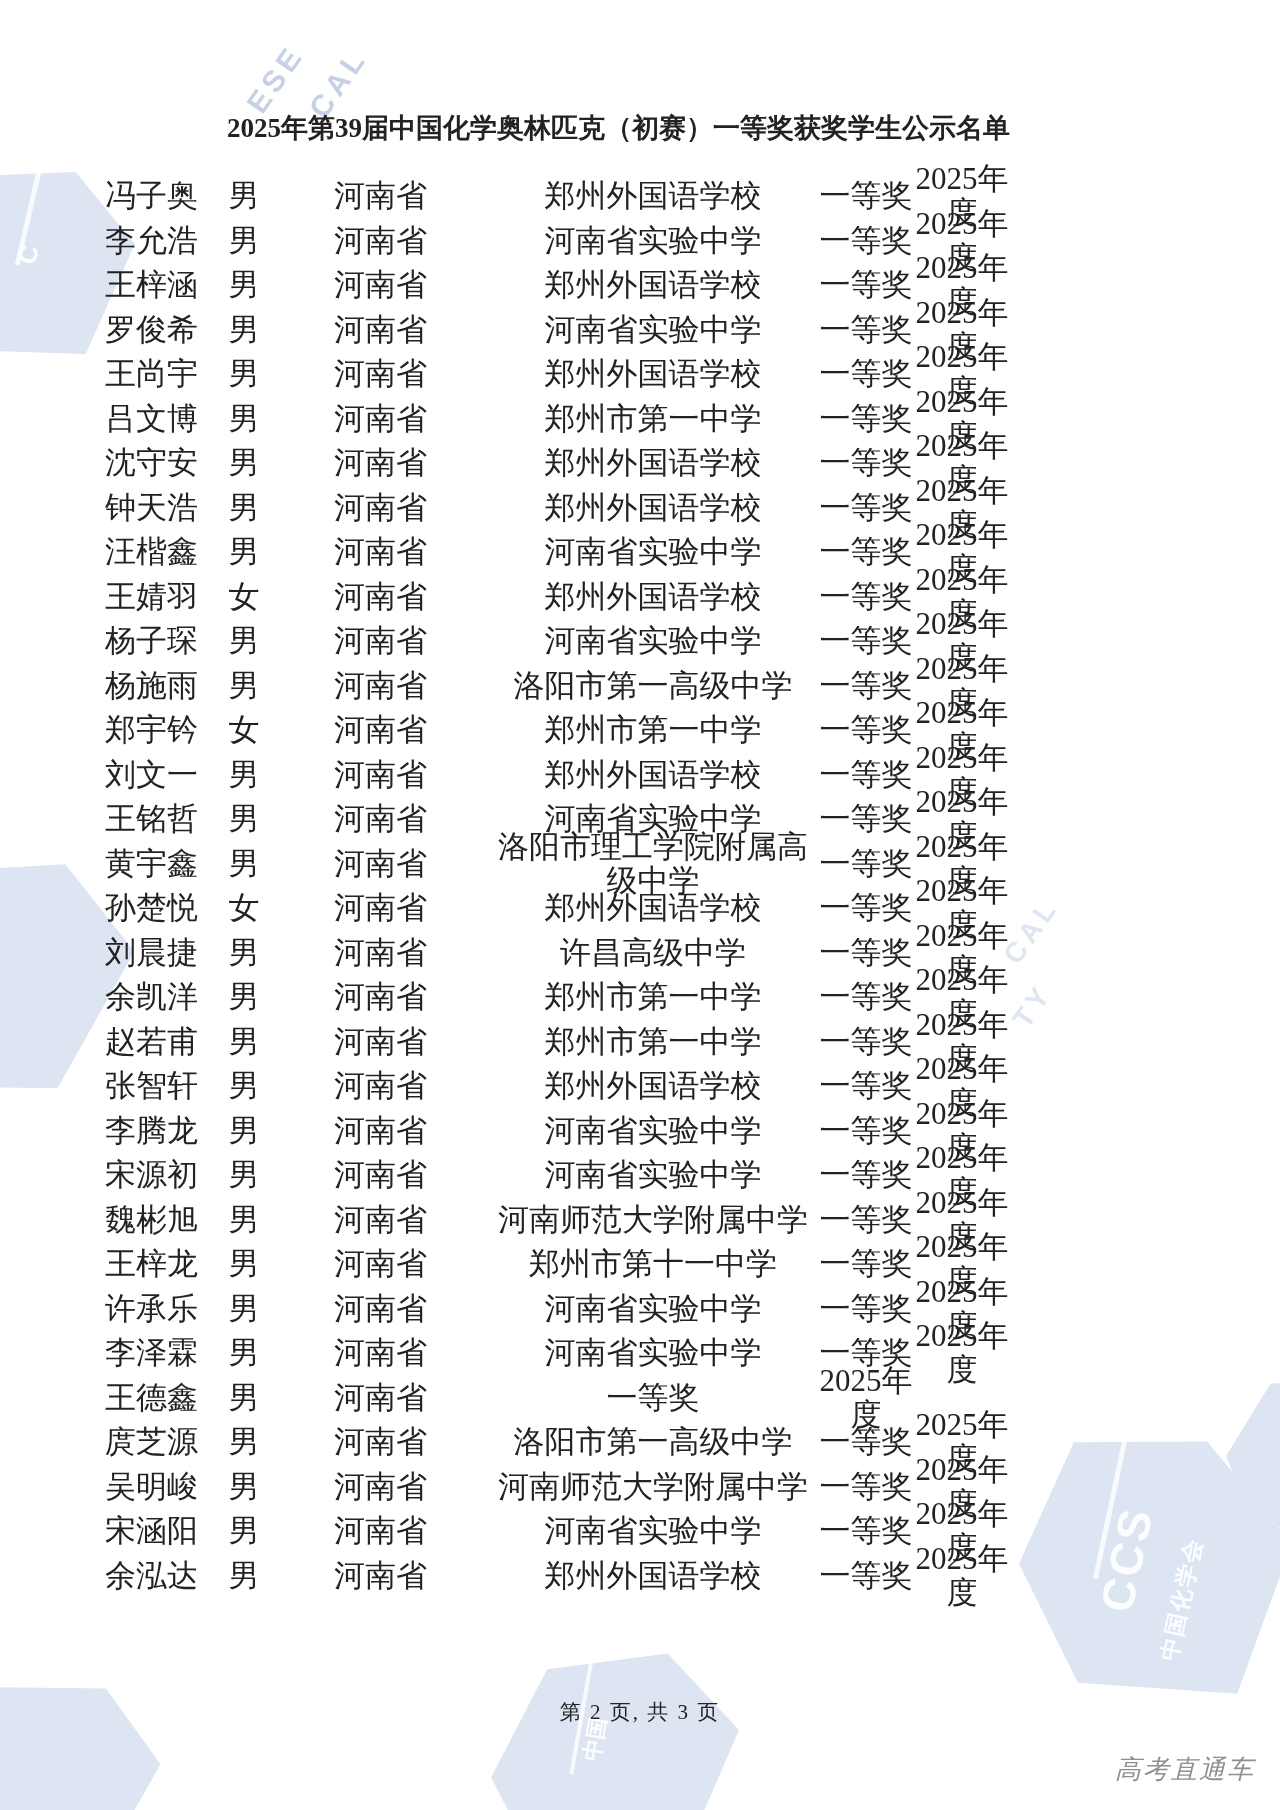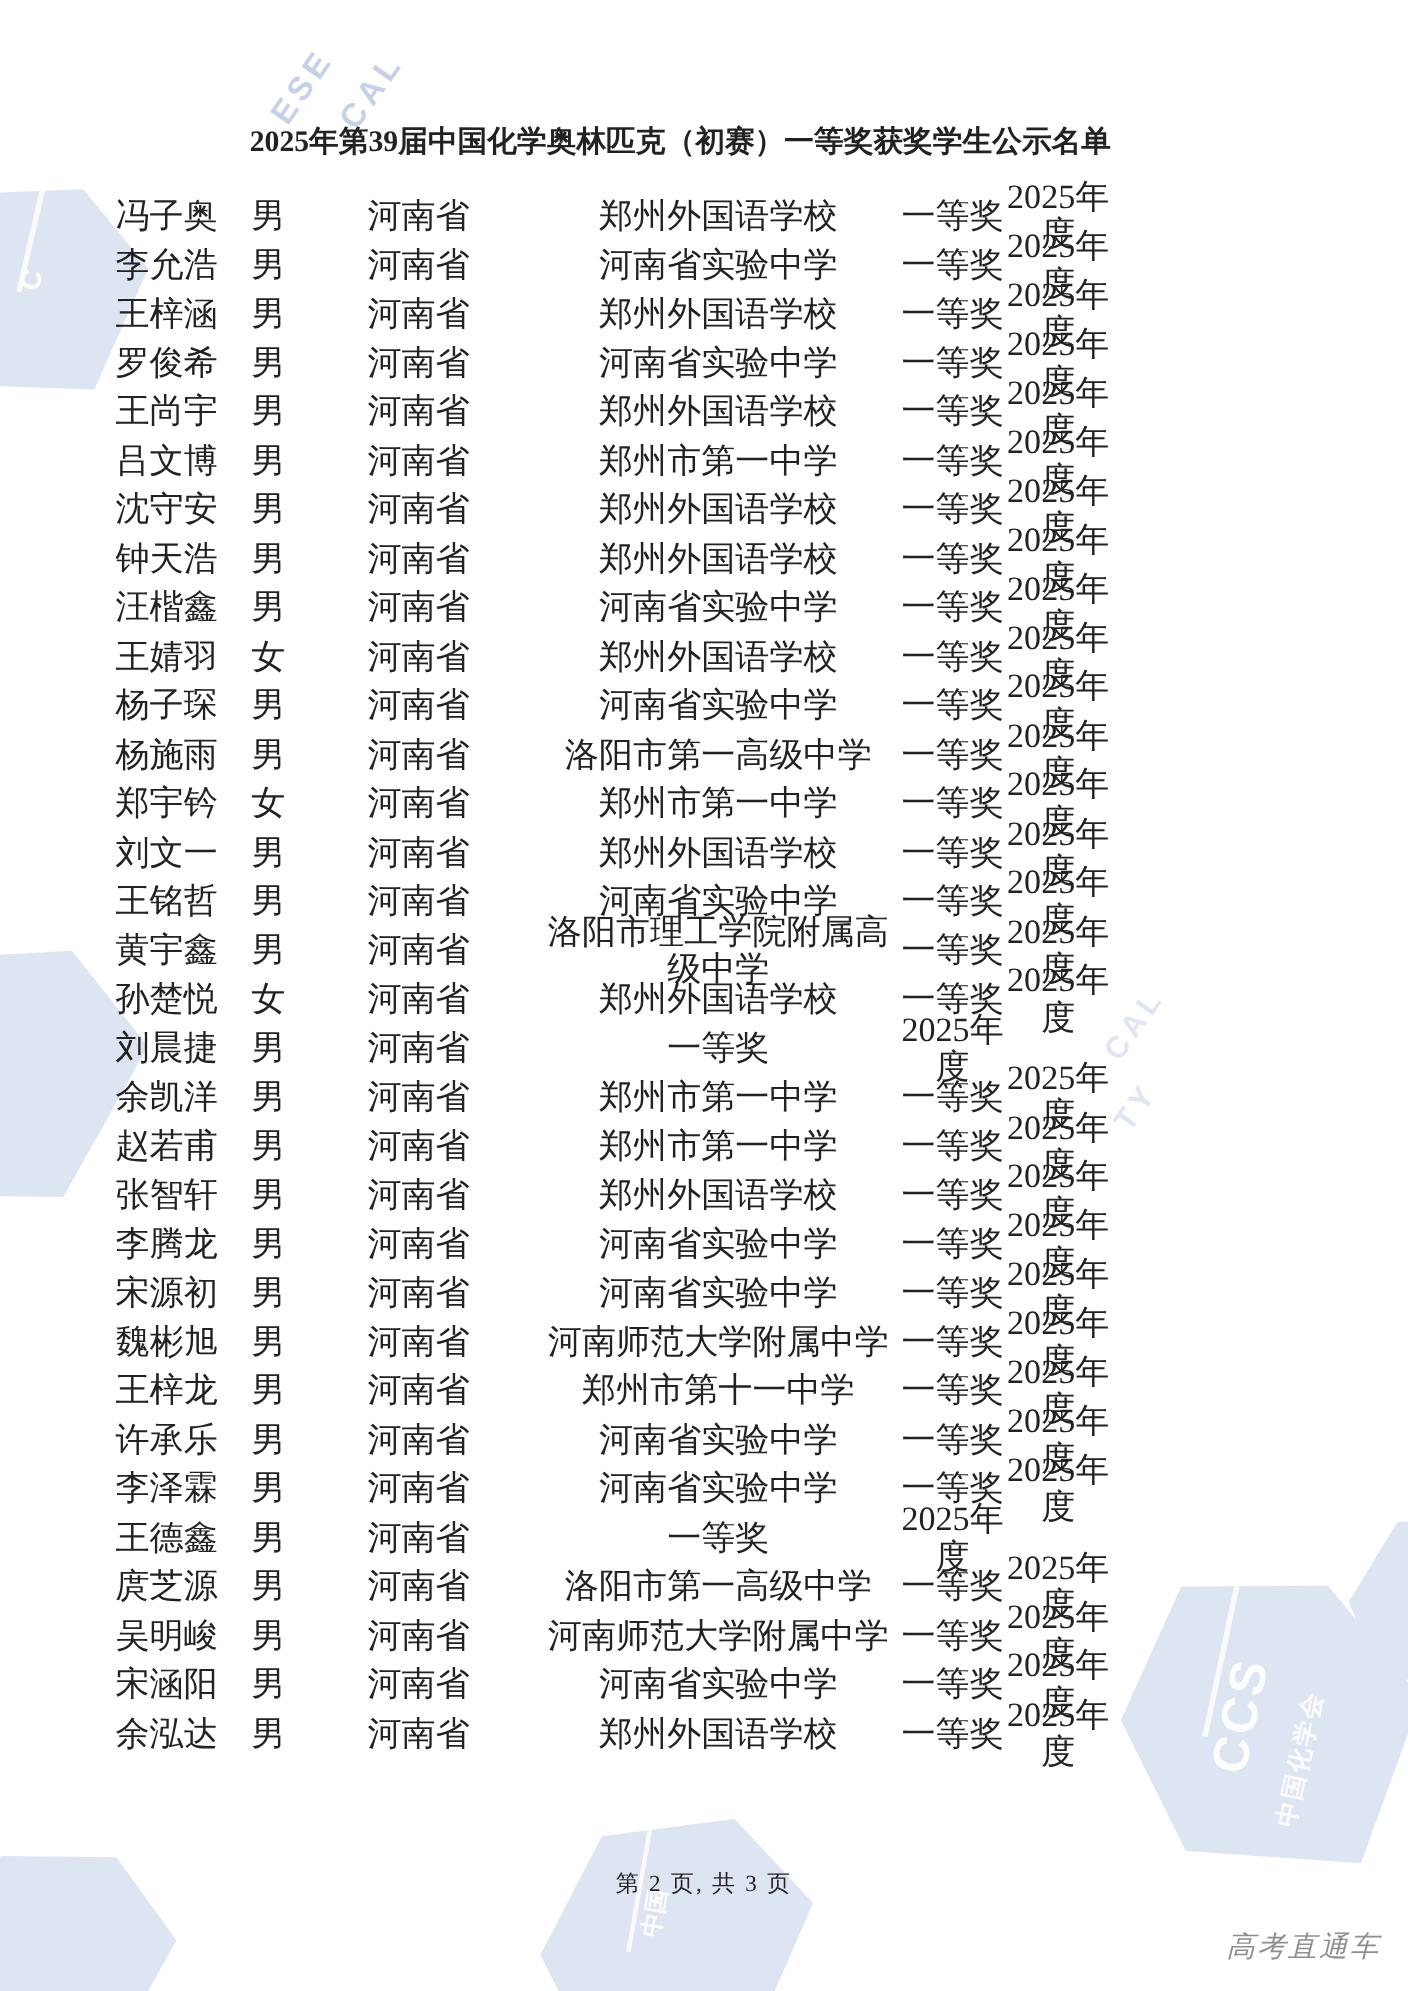--- a/index.html
+++ b/index.html
@@ -283,20 +283,21 @@
     <div class="cell c-prov">河南省</div>
     <div class="cell c-school">郑州外国语学校</div>
     <div class="cell c-award">一等奖</div>
     <div class="cell c-year">2025年度</div>
   </div>
 
   <div class="trow">
     <div class="cell c-name">刘晨捷</div>
     <div class="cell c-gender">男</div>
     <div class="cell c-prov">河南省</div>
+    <div class="cell c-school">许昌高级中学</div>
     <div class="cell c-award">一等奖</div>
     <div class="cell c-year">2025年度</div>
   </div>
 
   <div class="trow">
     <div class="cell c-name">余凯洋</div>
     <div class="cell c-gender">男</div>
     <div class="cell c-prov">河南省</div>
     <div class="cell c-school">郑州市第一中学</div>
     <div class="cell c-award">一等奖</div>

